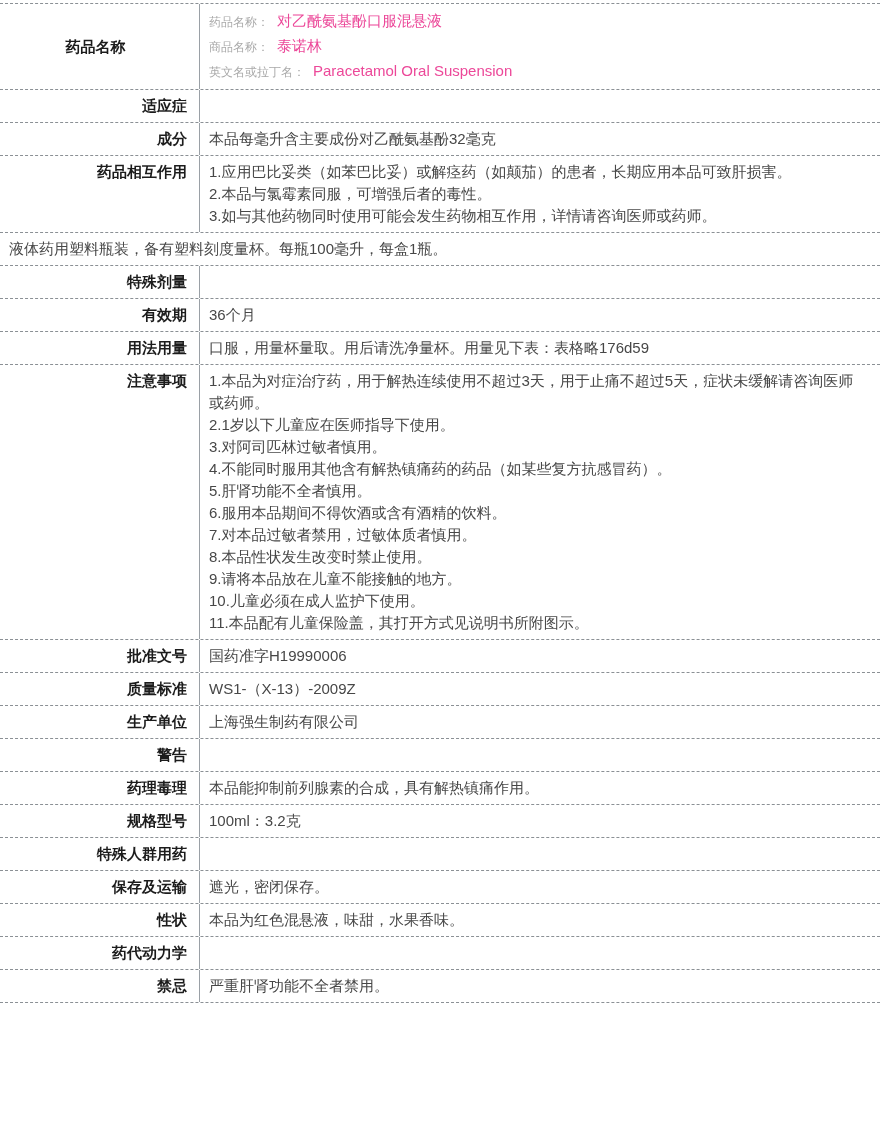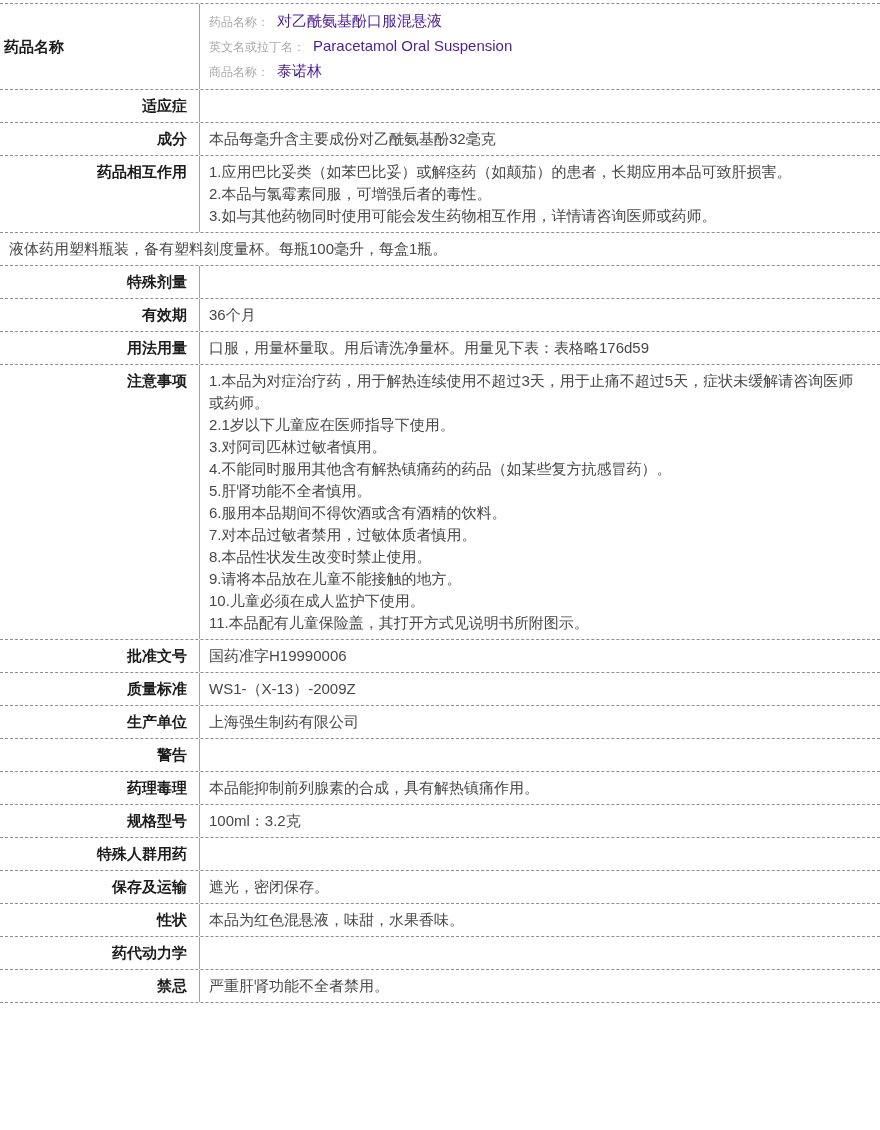--- a/index.html
+++ b/index.html
@@ -24,55 +24,55 @@
     text-align: right;
     padding: 5px 12px 5px 4px;
     font-size: 15px;
     font-weight: bold;
     color: #1c1c1c;
     line-height: 22px;
   }
   .row.name-row .label-cell {
     display: flex;
     align-items: center;
-    justify-content: flex-start;
+    justify-content: center;
   }
   .content-cell {
     flex: 1 1 auto;
     padding: 5px 14px 5px 9px;
     font-size: 15px;
     color: #474747;
     line-height: 22px;
     min-height: 30px;
   }
   .row.name-row .content-cell .line { line-height: 23px; }
   .field-key {
     color: #a9a9a9;
     font-size: 12px;
     margin-right: 8px;
   }
-  .field-value { color: #4c1d95; }
+  .field-value { color: #ec4899; }
 </style>
 </head>
 <body>
 
 <div class="drug-table" id="drug-table">
   <div class="row name-row">
     <div class="label-cell">
       <span>药品名称</span>
     </div>
     <div class="content-cell">
       <div class="line">
         <span class="field-key">药品名称：</span><span class="field-value">对乙酰氨基酚口服混悬液</span>
       </div>
       <div class="line">
-        <span class="field-key">英文名或拉丁名：</span><span class="field-value">Paracetamol Oral Suspension</span>
+        <span class="field-key">商品名称：</span><span class="field-value">泰诺林</span>
       </div>
       <div class="line">
-        <span class="field-key">商品名称：</span><span class="field-value">泰诺林</span>
+        <span class="field-key">英文名或拉丁名：</span><span class="field-value">Paracetamol Oral Suspension</span>
       </div>
     </div>
   </div>
 
 <div class="row">
       <div class="label-cell">适应症</div>
     </div>
     <div class="row">
       <div class="label-cell">成分</div>
       <div class="content-cell">

